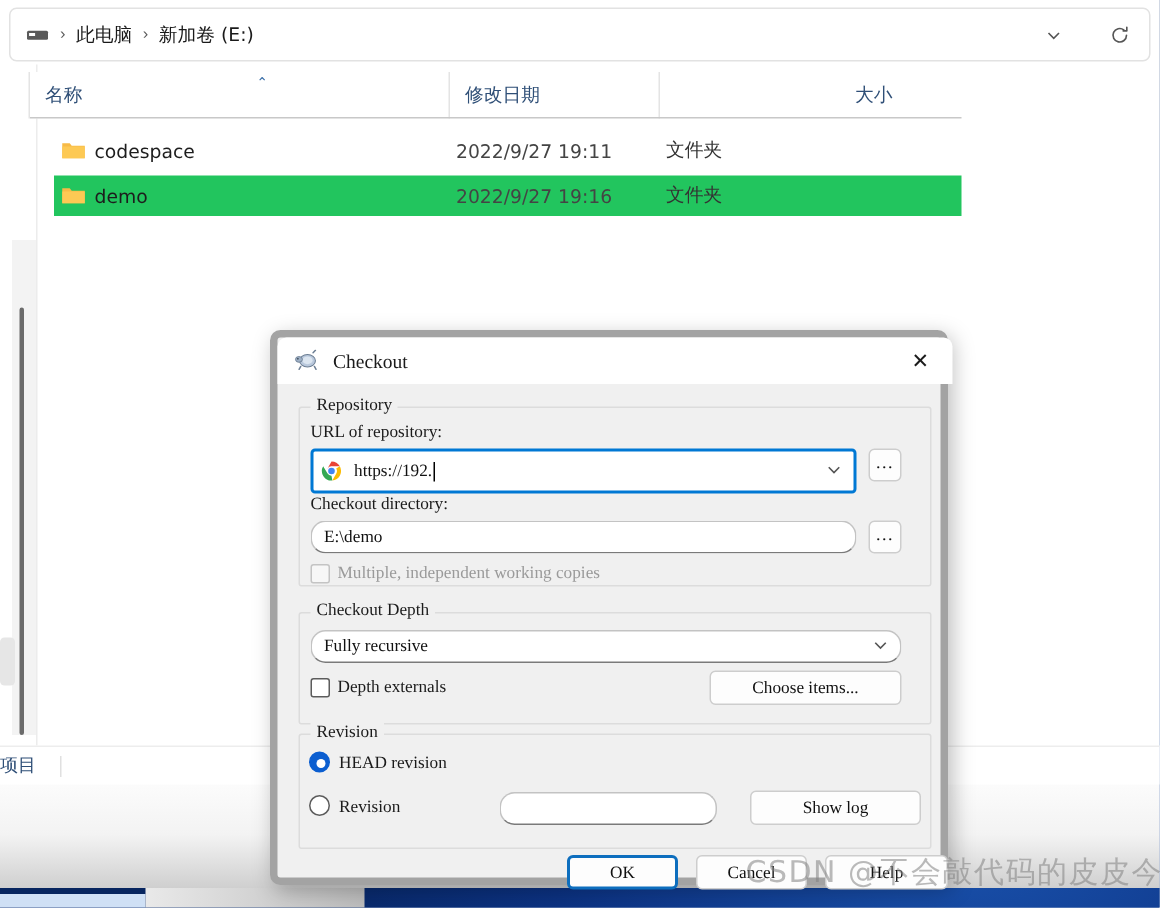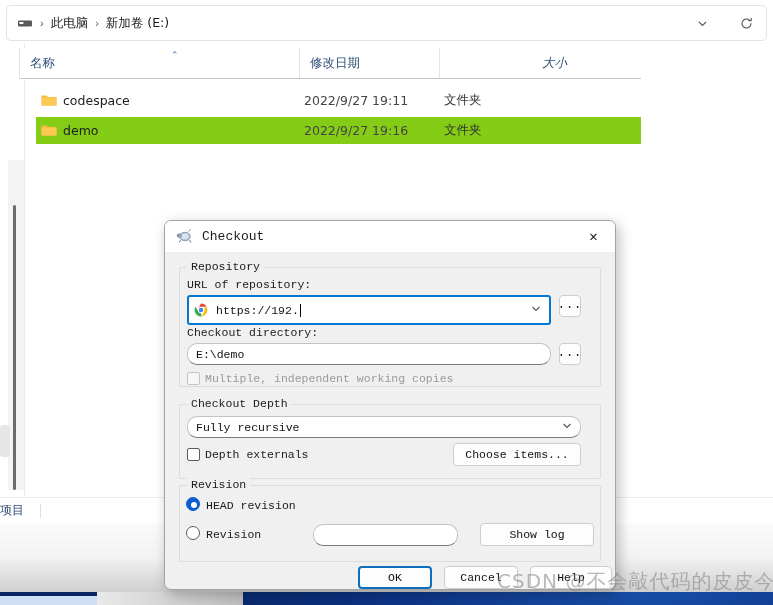--- a/index.html
+++ b/index.html
@@ -79,21 +79,21 @@
   #hdr-underline {
     position: absolute; left: 20px; top: 78px; width: 621px; height: 1px;
     background: #c8c8c8;
   }
 
   
   .filerow {
     position: absolute; left: 36px; width: 605px; height: 27px;
     display: flex; align-items: center;
   }
-  .filerow.selected { background: #84cc16; }
+  .filerow.selected { background: #22c55e; }
   .cell { font-size: 12.5px; color: #1d1d1d; font-family: "DejaVu Sans", "Liberation Sans", sans-serif; }
   .cell.name { position: absolute; left: 27px; }
   .cell.date { position: absolute; left: 268px; color: #444; }
   .cell.type { position: absolute; left: 408px; color: #333; }
   .folder-ico { position: absolute; left: 5px; top: 6px; width: 16px; height: 14px; }
 
   
   #navscroll-track {
     position: absolute; left: 8px; top: 160px; width: 16px; height: 330px;
     background: #f3f3f3;
@@ -119,26 +119,26 @@
   }
   #status-text {
     font-size: 12px; color: #2f4f77; margin-left: 0px; padding-left: 0px;
     font-family: "DejaVu Sans", "Liberation Sans", sans-serif;
   }
   #status-sep { width: 1px; height: 14px; background: #e0e0e0; margin-left: 16px; }
 
   
   #dialog {
     position: absolute;
-    left: 164px; top: 220px; width: 452px; height: 370px;
+    left: 180px; top: 220px; width: 452px; height: 370px;
     background: #f0f0f0;
-    border: 1px solid #a3a3a3;
+    border: 5px solid #a3a3a3;
     border-radius: 7px;
     box-shadow: 3px 4px 14px rgba(0,0,0,0.26);
-    font-family: Liberation Mono, monospace;
+    font-family: Liberation Serif, serif;
   }
   #dlg-titlebar {
     position: absolute; left: 0; top: 0; width: 450px; height: 31px;
     background: #ffffff;
     border-top-left-radius: 6px; border-top-right-radius: 6px;
     display: flex; align-items: center;
   }
   #dlg-icon { margin-left: 11px; width: 17px; height: 17px; display:flex; align-items:center; justify-content:center;}
   #dlg-title {
     margin-left: 9px; font-size: 13px; color: #1b1b1b;
@@ -280,21 +280,21 @@
   <div id="navpane-hilite"></div>
 
   <div id="colheaders">
     <div id="hdr-left-gutter"></div>
     <div class="hdr" style="left:20px; width:280px;">
       <span>名称</span>
     </div>
     <div class="hdr" style="left:300px; width:140px;">
       <span>修改日期</span>
     </div>
-    <div class="hdr noborder" style="left:532px; width:81px;font-style:italic;">
+    <div class="hdr noborder" style="left:560px; width:81px;">
       <span>大小</span>
     </div>
     <div id="sortcaret">⌃</div>
   </div>
   <div id="hdr-underline"></div>
 
   <div class="filerow" style="top:87px;">
     <span class="folder-ico">
       <svg width="16" height="14" viewBox="0 0 16 14">
         <path d="M0.5 2.5 h5 l1.3 1.6 h8.7 v8.4 h-15 z" fill="#f7ba46"></path>

